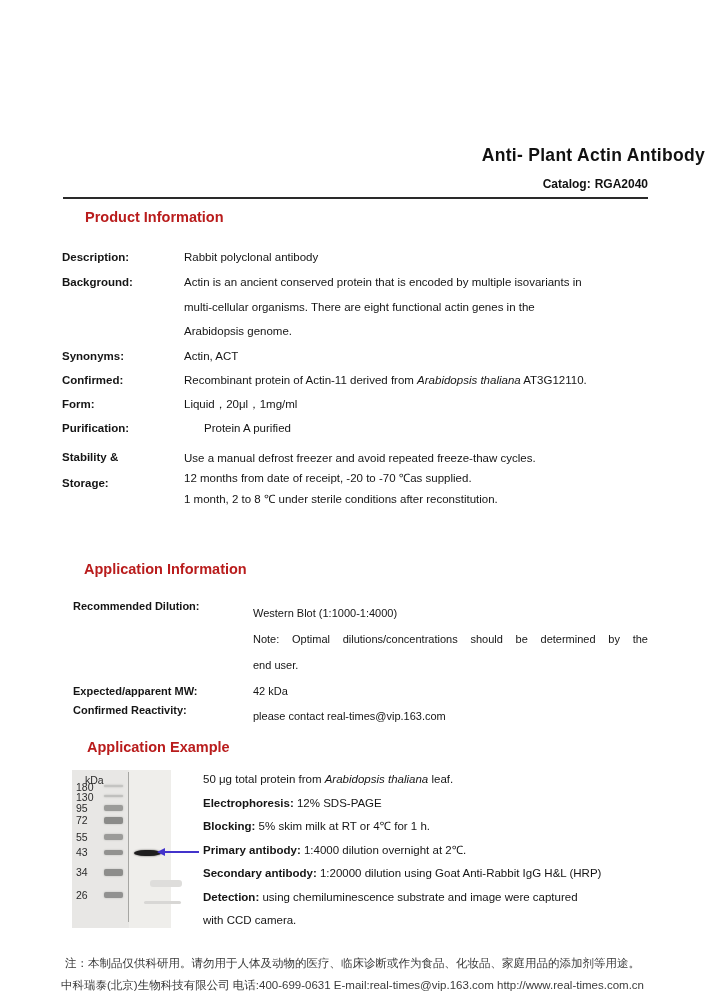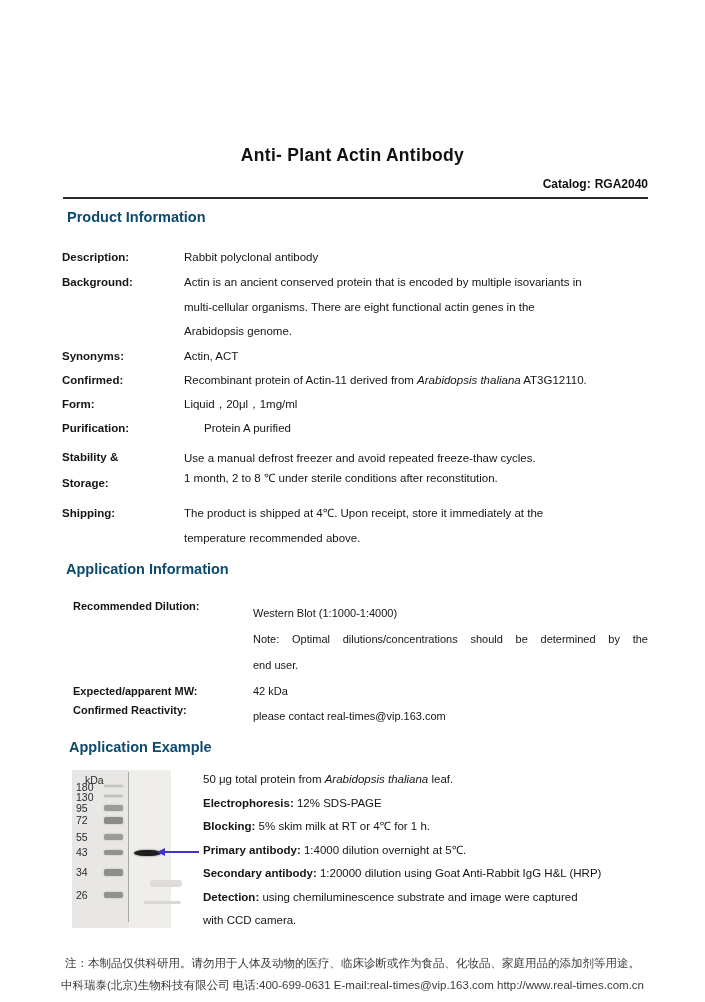--- a/index.html
+++ b/index.html
@@ -1,32 +1,32 @@
 <!DOCTYPE html>
 <html><head>
 <meta charset="utf-8">
 <style>
   html,body { margin:0; padding:0; background:#fff; }
   .page {
     position:relative; width:705px; height:1002px; background:#ffffff;
     font-family:"Liberation Sans", sans-serif; color:#151515; overflow:hidden;
   }
   .doc-title {
-    position:absolute; left:0; right:0; top:145px; text-align:center;
+    position:absolute; left:0; right:0; top:145px; text-align:right;
     font-size:17.5px; font-weight:bold; letter-spacing:0.3px; color:#111;
   }
   .catalog-line {
     position:absolute; right:57px; top:177px; font-size:12px; font-weight:bold; color:#111;
   }
   .catalog-line .cat-num { margin-left:4px; }
   .rule {
     position:absolute; left:63px; right:57px; top:197px;
     border-top:2px solid #2a2a2a; height:0;
   }
-  .section-heading { position:absolute; font-size:14.5px; font-weight:bold; color:#0c4a6e; }
+  .section-heading { position:absolute; font-size:14.5px; font-weight:bold; color:#b91c1c;margin-left:18px; }
   #h-product { left:67px; top:209px; }
   #h-appinfo { left:66px; top:561px; }
   #h-appex   { left:69px; top:739px; }
 
   .pi-table { position:absolute; left:62px; top:245px; width:570px; font-size:11.5px; }
   .pi-row { display:flex; }
   .pi-label { width:122px; flex-shrink:0; font-weight:bold; }
   .pi-value { flex:1; }
   .r-desc { line-height:25px; }
   .r-bg   { line-height:24.5px; }
@@ -137,28 +137,22 @@
       <div class="pi-label">Purification:</div>
       <div class="pi-value">Protein A purified</div>
     </div>
     <div class="pi-row r-stab">
       <div class="pi-label">
         <div>Stability &amp;</div>
         <div>Storage:</div>
       </div>
       <div class="pi-value">
         <div>Use a manual defrost freezer and avoid repeated freeze-thaw cycles.</div>
+        <div>12 months from date of receipt, -20 to -70 ℃as supplied.</div>
         <div>1 month, 2 to 8 ℃  under sterile conditions after reconstitution.</div>
-      </div>
-    </div>
-    <div class="pi-row r-ship">
-      <div class="pi-label">Shipping:</div>
-      <div class="pi-value">
-        <div>The product is shipped at 4℃. Upon receipt, store it immediately at the</div>
-        <div>temperature recommended above.</div>
       </div>
     </div>
   </div>
 
   <div class="section-heading" id="h-appinfo">Application Information</div>
 
   <div class="ai-table">
     <div class="ai-row r-dil">
       <div class="ai-label">Recommended Dilution:</div>
       <div class="ai-value">
@@ -211,21 +205,21 @@
     <div class="pointer-arrow">
       <div class="head"></div>
       <div class="shaft"></div>
     </div>
   </div>
 
   <div class="appex-text">
     <div><span>50 μg total protein from </span><i class="species">Arabidopsis thaliana</i><span> leaf.</span></div>
     <div><b>Electrophoresis:</b><span> 12% SDS-PAGE</span></div>
     <div><b>Blocking:</b><span> 5% skim milk at RT or 4℃  for 1 h.</span></div>
-    <div><b>Primary antibody:</b><span> 1:4000 dilution overnight at 5℃.</span></div>
+    <div><b>Primary antibody:</b><span> 1:4000 dilution overnight at 2℃.</span></div>
     <div><b>Secondary antibody:</b><span> 1:20000 dilution using Goat Anti-Rabbit IgG H&amp;L (HRP)</span></div>
     <div><b>Detection:</b><span> using chemiluminescence substrate and image were captured</span></div>
     <div>with CCD camera.</div>
   </div>
 
   <div class="footer-note">注：本制品仅供科研用。请勿用于人体及动物的医疗、临床诊断或作为食品、化妆品、家庭用品的添加剂等用途。</div>
   <div class="footer-company">中科瑞泰(北京)生物科技有限公司 电话:400-699-0631 E-mail:real-times@vip.163.com http://www.real-times.com.cn</div>
 
 </div>
 

